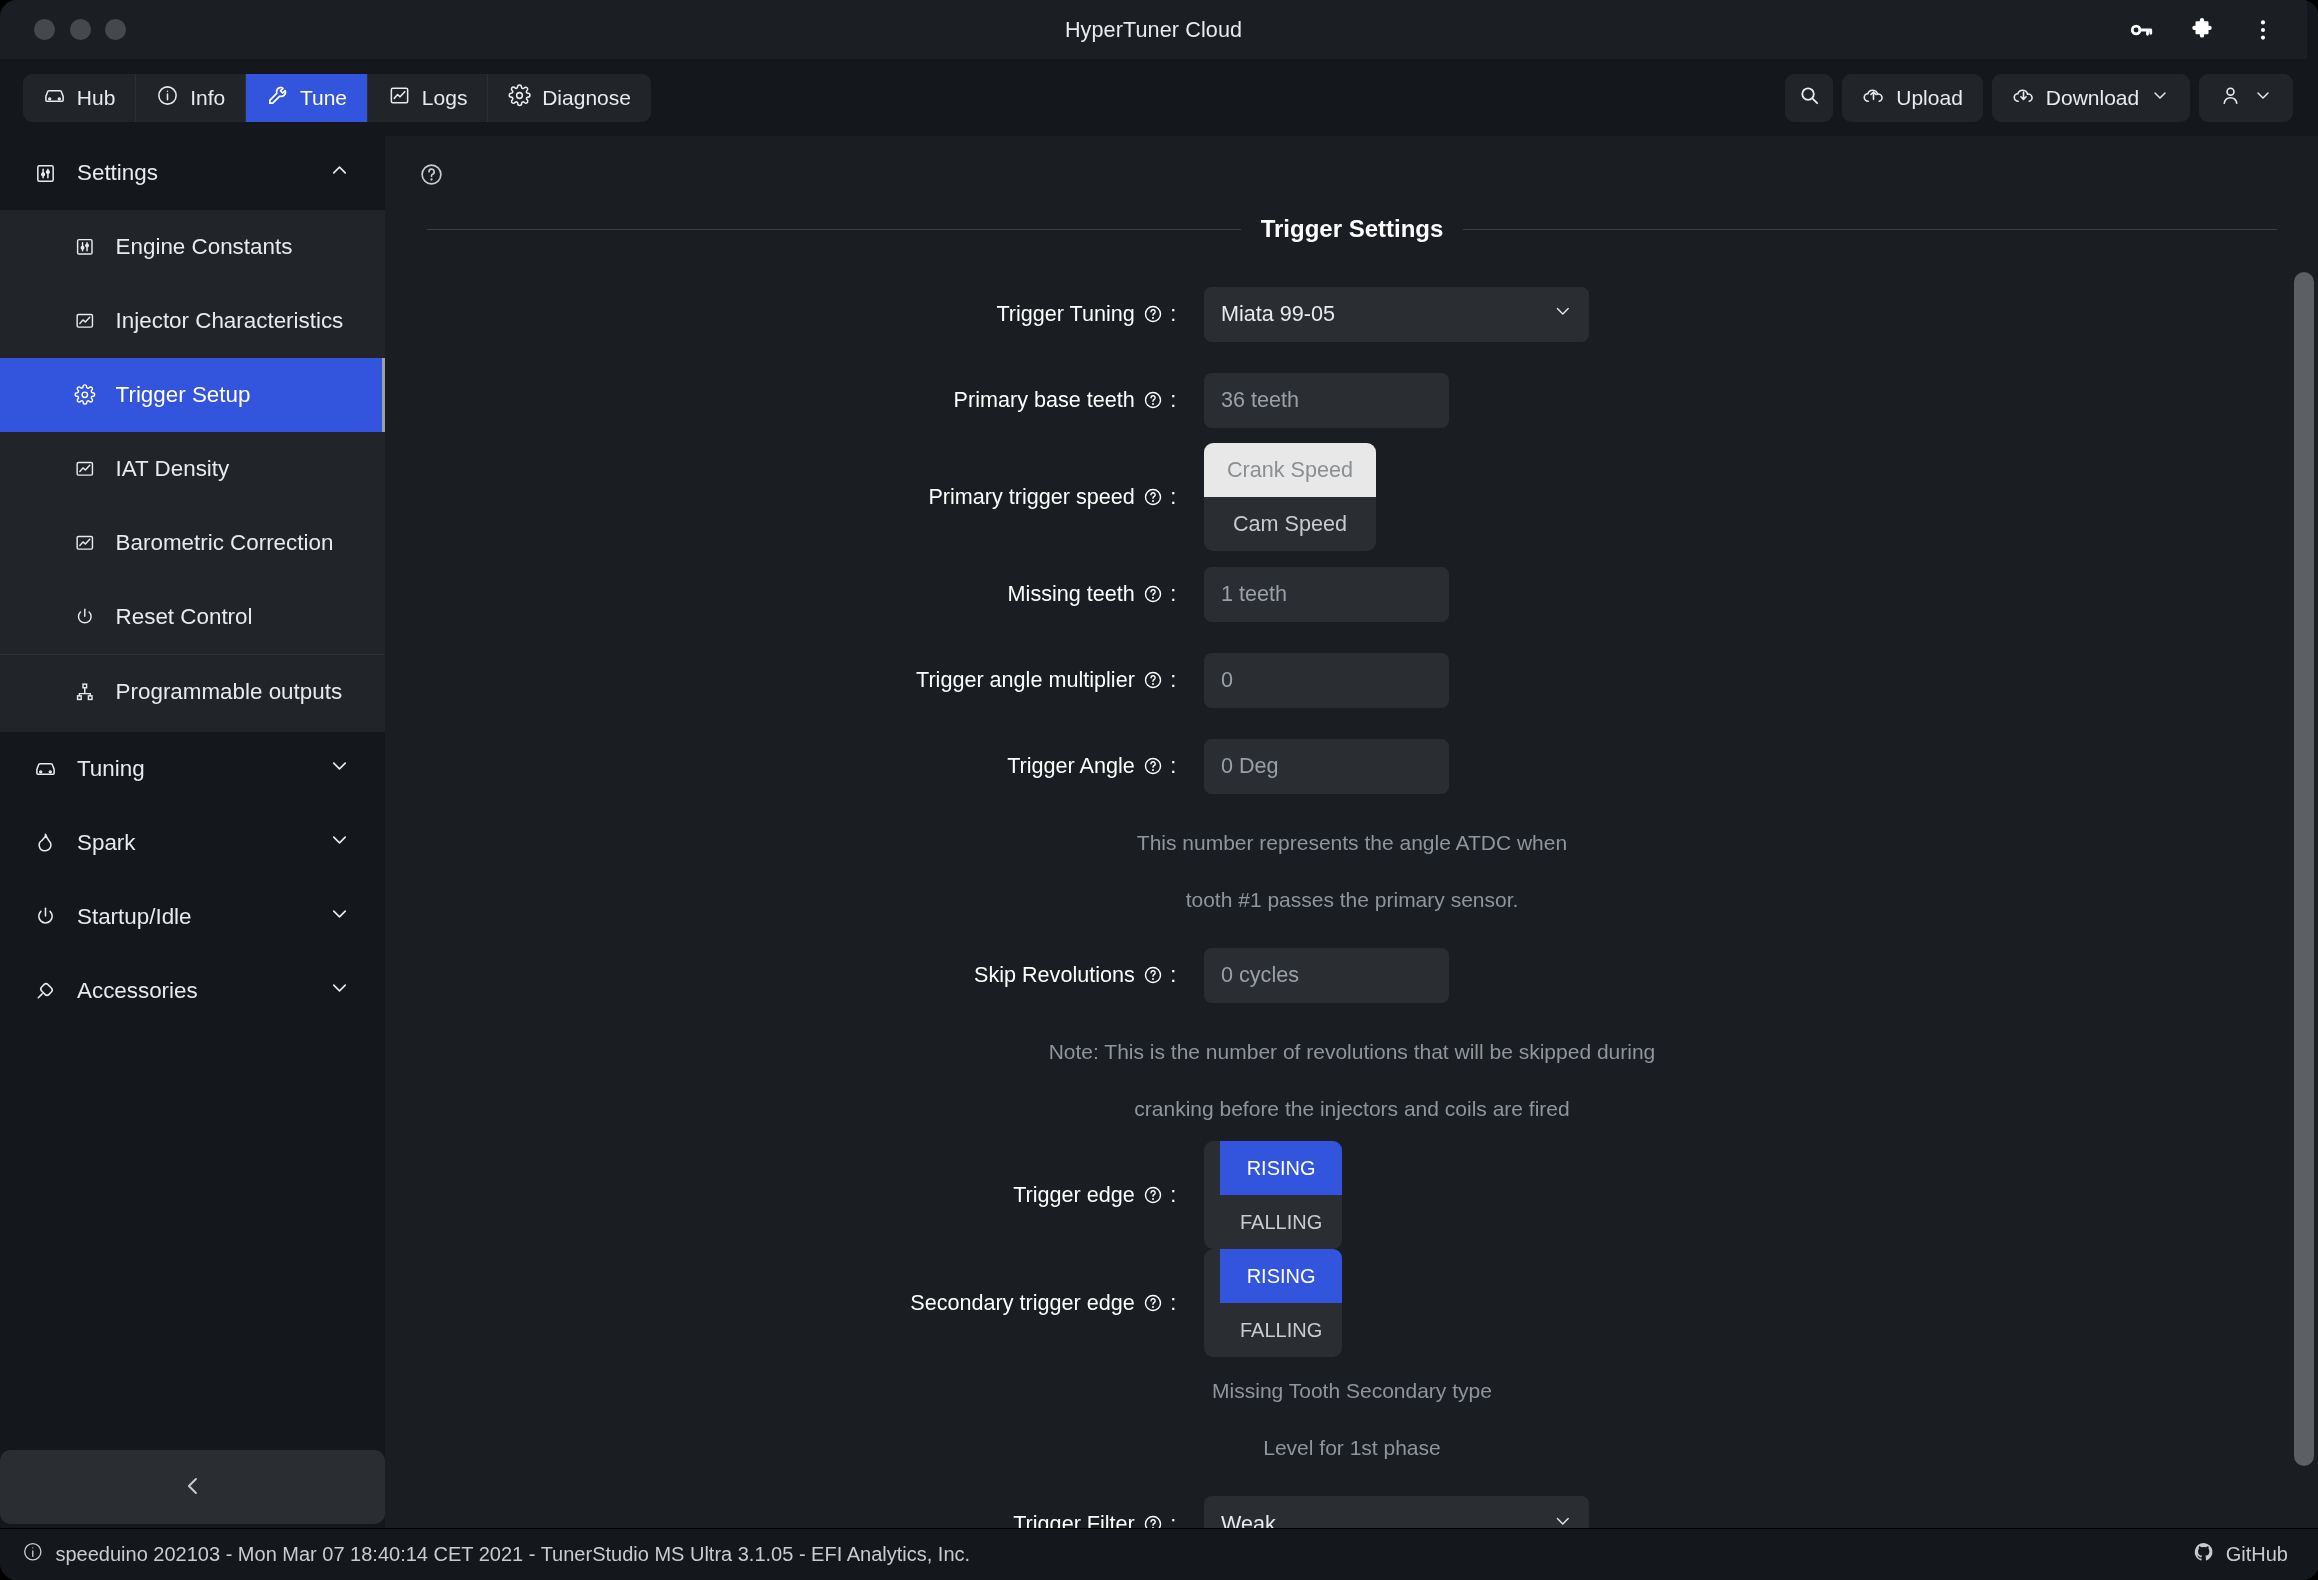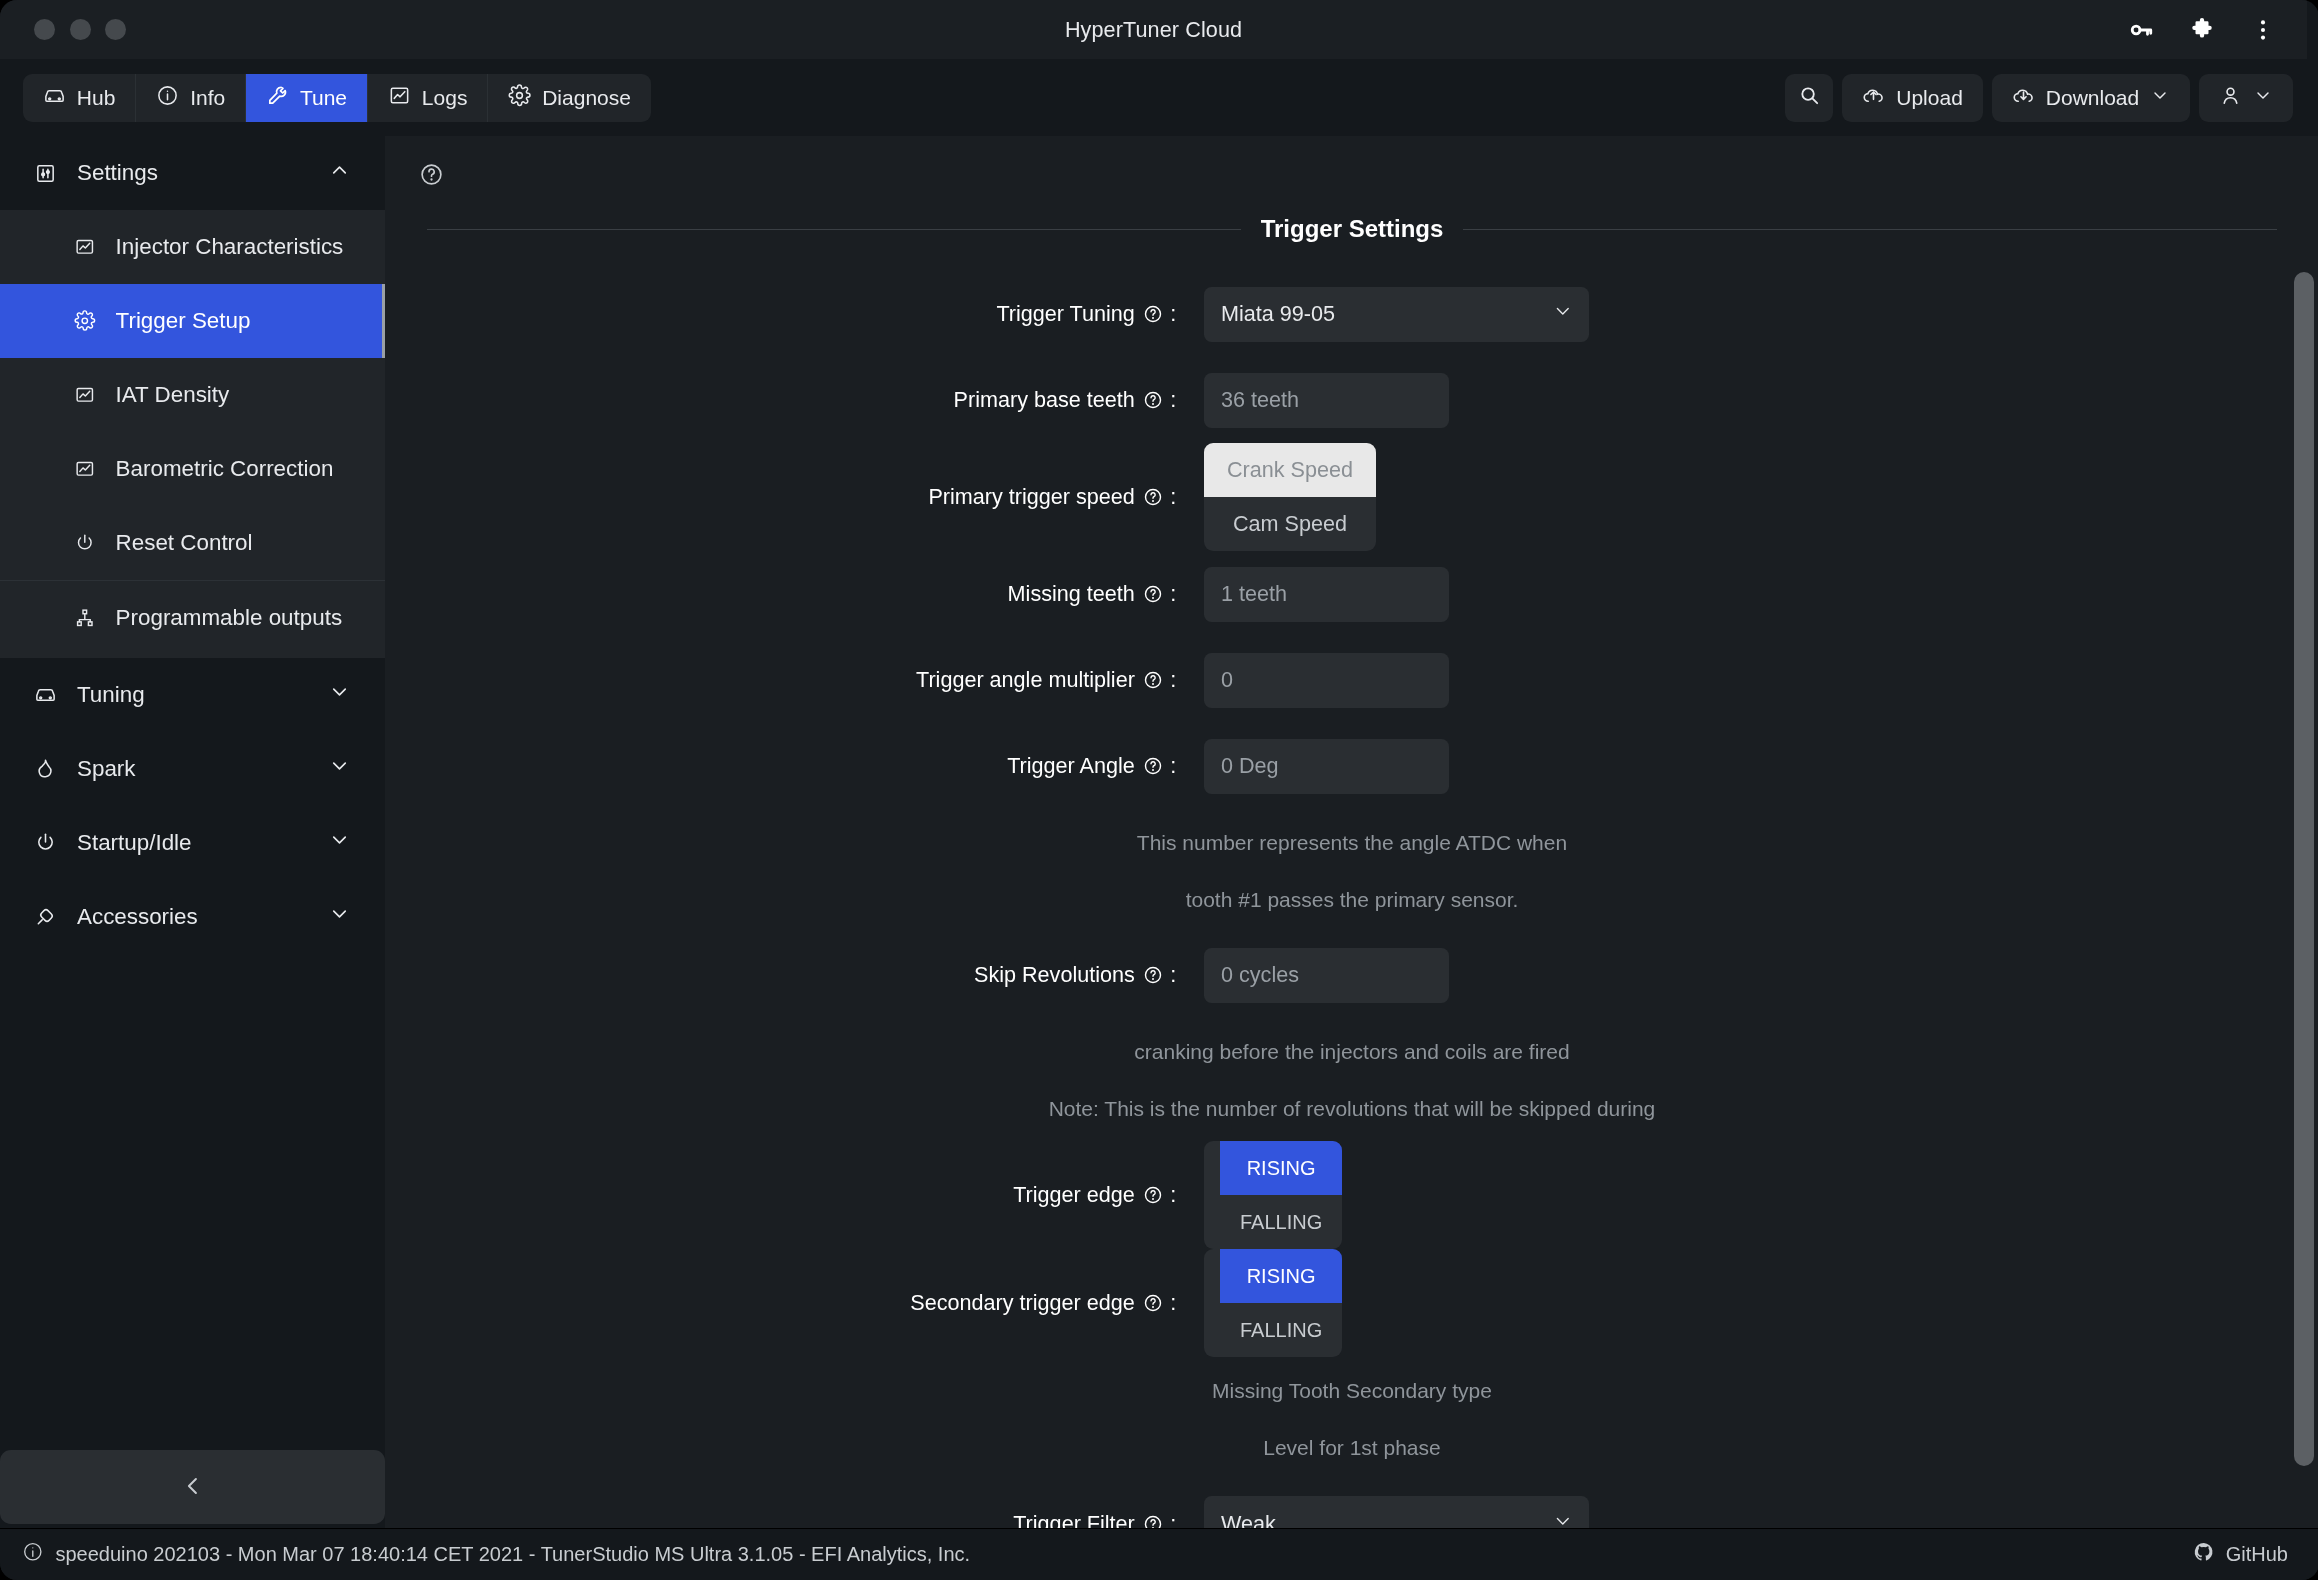--- a/index.html
+++ b/index.html
@@ -335,20 +335,31 @@
       </span>
       <span>Settings</span>
       <span class="chev">
         <svg width="23" height="23" viewBox="0 0 24 24" fill="none" stroke="currentColor" stroke-width="1.7">
             <path d="M6 14.5l6-6 6 6" stroke-linecap="round" stroke-linejoin="round"></path>
           </svg>
       </span>
     </div>
 
     <div class="sub">
+      <div class="nav-item">
+        <span class="ni">
+          <svg width="21.6" height="21.6" viewBox="0 0 24 24" fill="none" stroke="currentColor" stroke-width="1.6">
+              <rect x="4" y="4" width="16" height="16" rx="1.5"></rect>
+              <path d="M9.5 7.5v9M14.5 7.5v9" stroke-linecap="round"></path>
+              <circle cx="9.5" cy="13" r="1.4" fill="currentColor"></circle>
+              <circle cx="14.5" cy="10.5" r="1.4" fill="currentColor"></circle>
+            </svg>
+        </span>
+        <span>Engine Constants</span>
+      </div>
 
       <div class="nav-item">
         <span class="ni">
           <svg width="21.6" height="21.6" viewBox="0 0 24 24" fill="none" stroke="currentColor" stroke-width="1.6">
               <rect x="3.5" y="5" width="17" height="14" rx="1.5"></rect>
               <path d="M6.5 15l3.5-4 2.6 2.4L17.5 8" stroke-linecap="round" stroke-linejoin="round"></path>
             </svg>
         </span>
         <span>Injector Characteristics</span>
       </div>
@@ -634,22 +645,22 @@
           <span>:</span>
         </div>
         <div class="ctl">
           <div class="textinput">
             <span>0 cycles</span>
           </div>
         </div>
       </div>
 
       <div class="note-wrap">
+        <div class="note">Note: This is the number of revolutions that will be skipped during</div>
         <div class="note">cranking before the injectors and coils are fired</div>
-        <div class="note">Note: This is the number of revolutions that will be skipped during</div>
       </div>
 
       <div class="row">
         <div class="lbl">
           <span>Trigger edge</span>
           <span class="qmark">
             <svg width="20" height="20" viewBox="0 0 24 24" fill="none" stroke="currentColor" stroke-width="1.7">
                 <circle cx="12" cy="12" r="9"></circle>
                 <path d="M9.6 9.4a2.5 2.5 0 1 1 3.4 2.3c-.7.3-1 .9-1 1.6v.3" stroke-linecap="round"></path>
                 <path d="M12 16.8v.01" stroke-linecap="round" stroke-width="2.4"></path>

